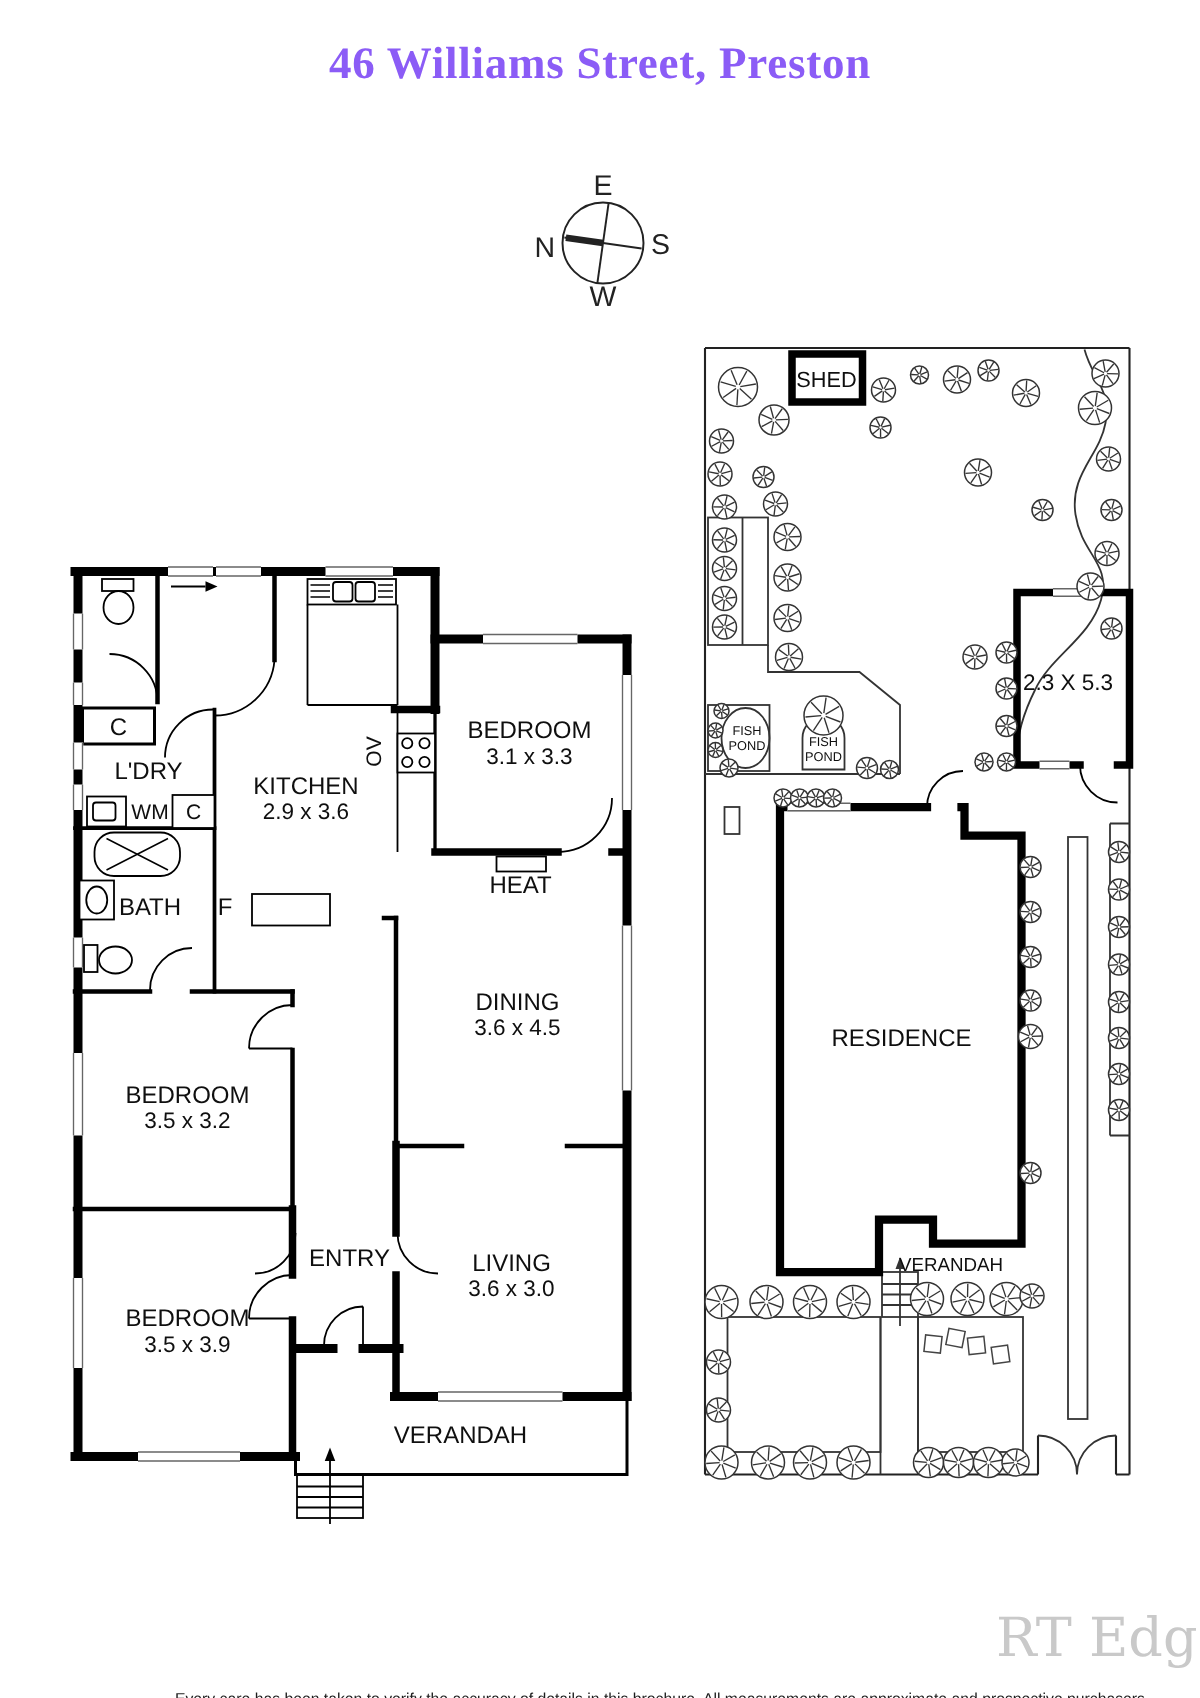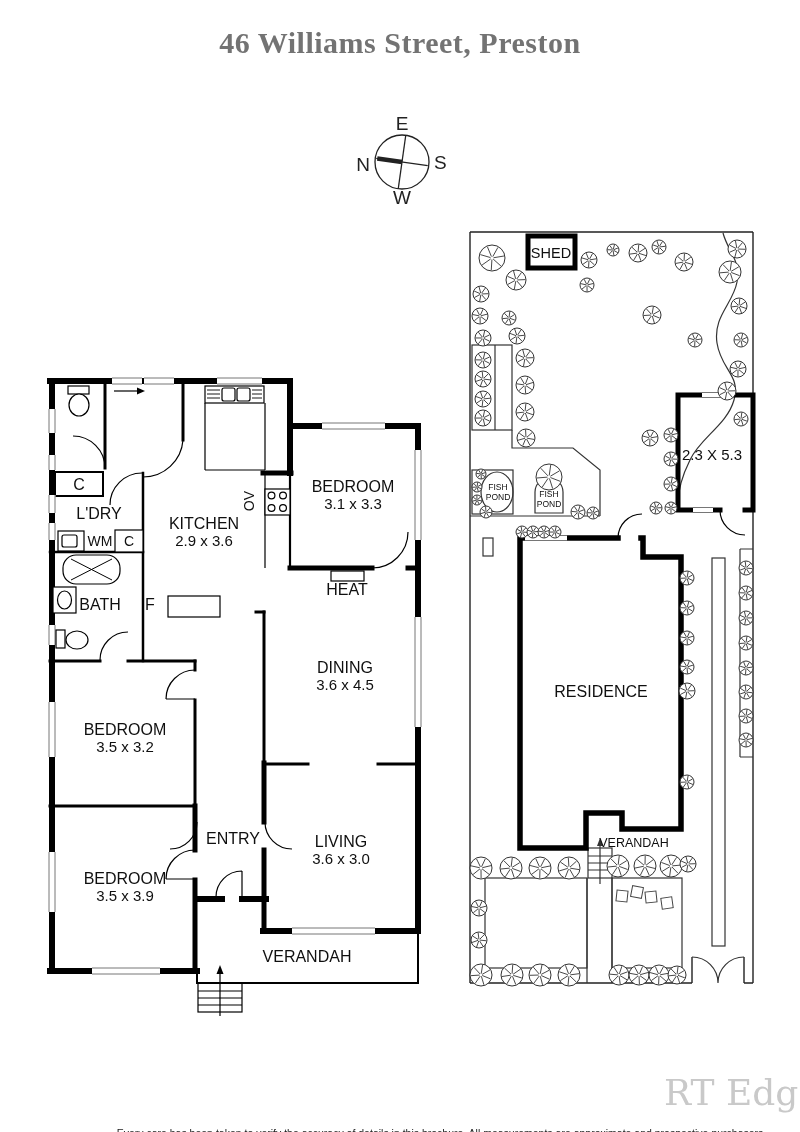--- a/index.html
+++ b/index.html
@@ -1,20 +1,20 @@
 <!DOCTYPE html>
 <html><head>
 <meta charset="utf-8">
 <style>
   html,body{margin:0;padding:0;background:#fff;}
   .page{position:relative;width:800px;height:1132px;background:#fff;overflow:hidden;
         font-family:"Liberation Sans", sans-serif;color:#111;}
   .title{position:absolute;top:26px;left:0;width:800px;text-align:center;
          font-family:"Liberation Serif", serif;font-weight:700;font-size:30px;
-         letter-spacing:.5px;color:#737373;}
+         letter-spacing:.5px;color:#8b5cf6;}
   svg.plan{position:absolute;left:0;top:0;}
   .footer-line{position:absolute;left:0;width:800px;text-align:center;font-size:10.5px;
                color:#1c1c1c;z-index:2;}
   .fl1{top:1127px;margin-left:40px;} .fl2{top:1096px;}
   .scale-note{position:absolute;top:1142px;right:38px;font-size:11.5px;color:#1c1c1c;z-index:2;}
   .watermark{position:absolute;top:1072px;left:664px;font-family:"DejaVu Serif", serif;
              font-size:36px;color:#c9c9c9;z-index:1;white-space:nowrap;}
   text{font-family:"Liberation Sans", sans-serif;fill:#0f0f0f;}
   .rn{font-size:16px;} .rd{font-size:15px;} .sm{font-size:14px;} .xs{font-size:8.5px;}
   .compass-letter{font-size:19px;fill:#222;}

